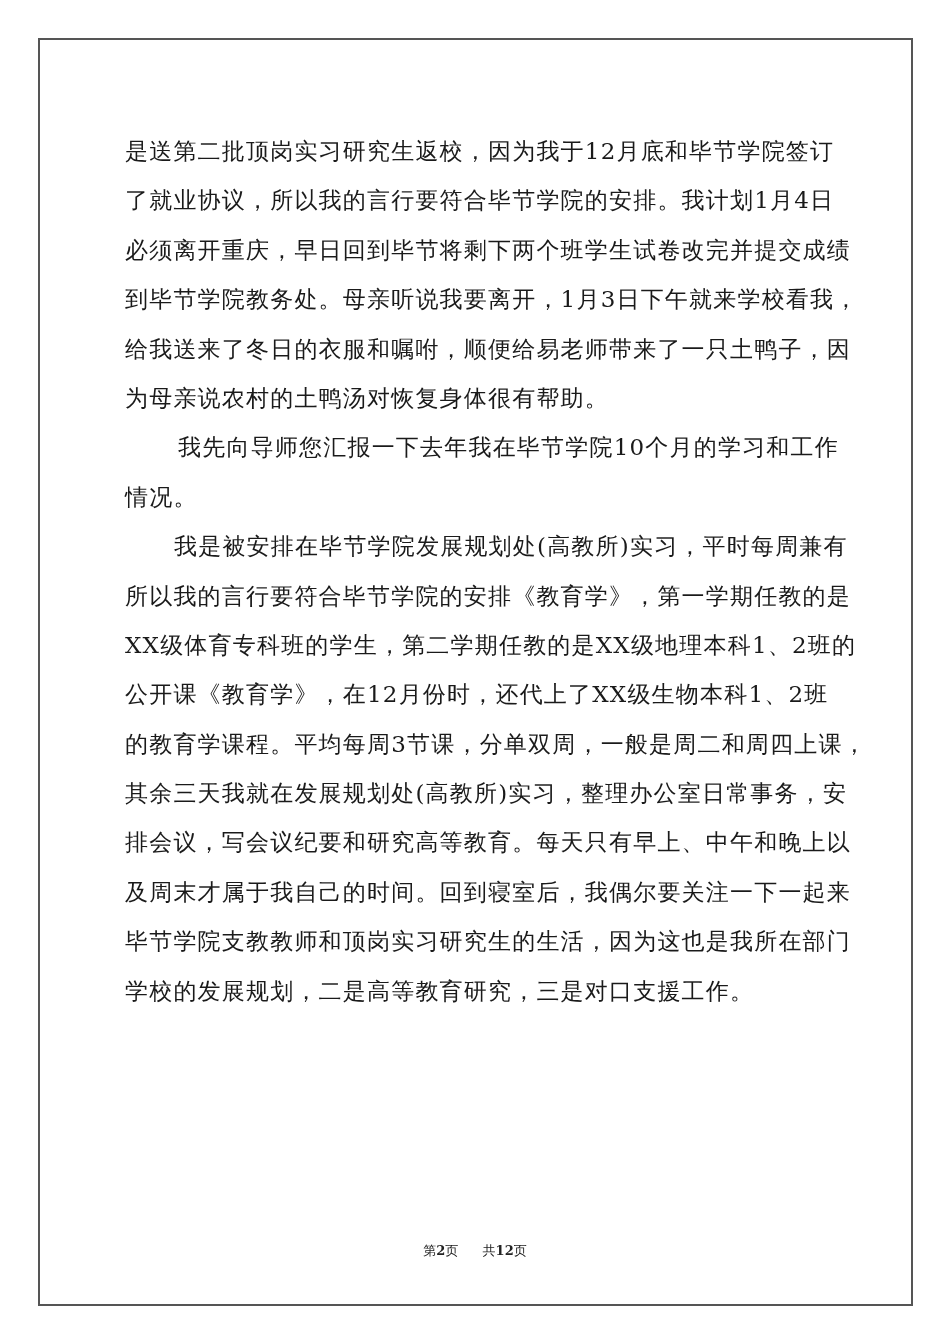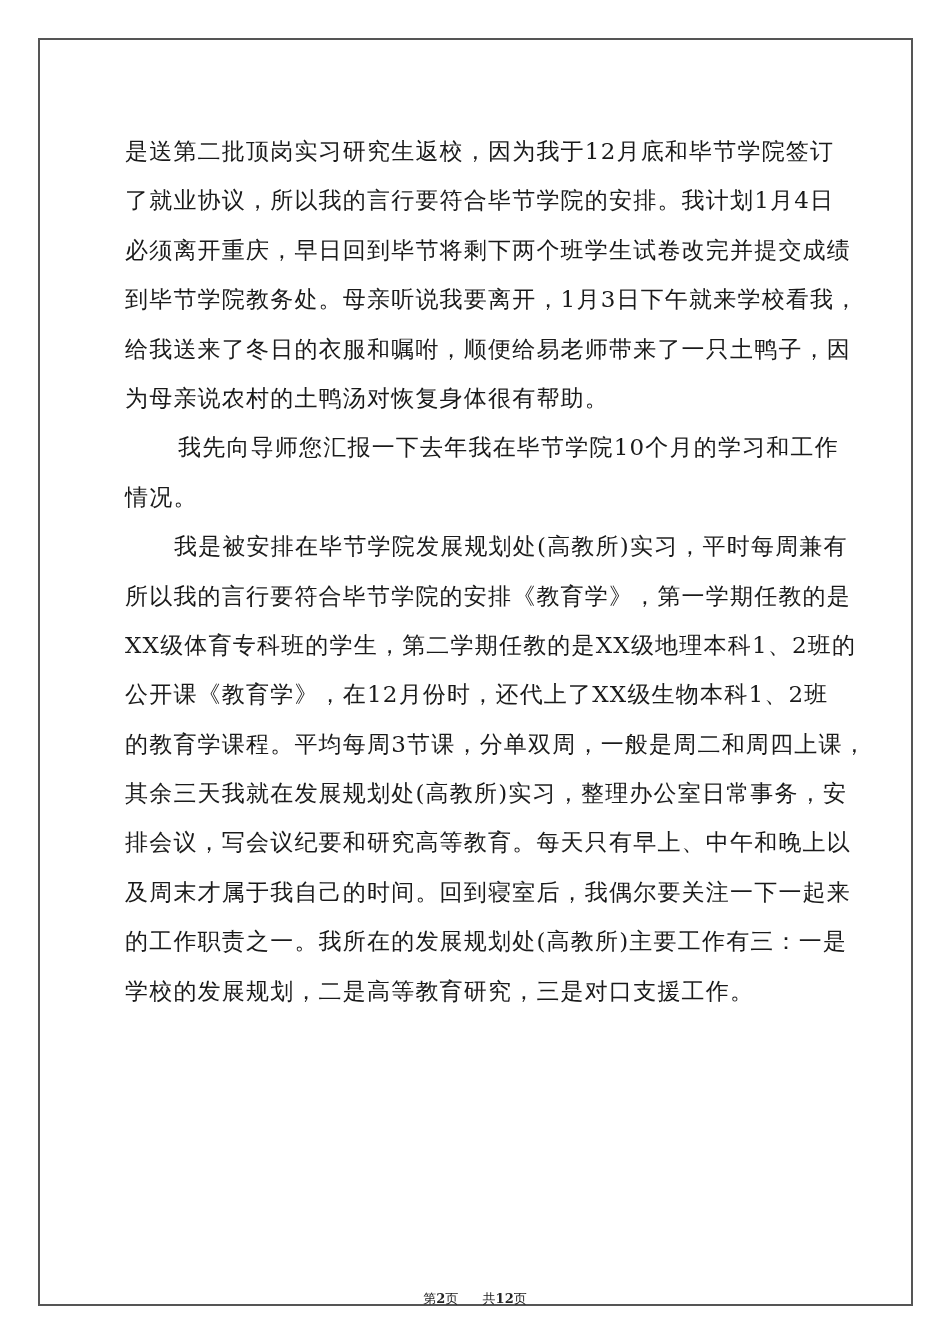--- a/index.html
+++ b/index.html
@@ -45,21 +45,20 @@
   }
   .footer {
     position: absolute;
     left: 0;
     width: 950px;
     top: 1242px;
     text-align: center;
     font-family: "DejaVu Serif", "Liberation Serif", serif;
     font-size: 13px;
     color: #222222;
-    margin-top: 48px;
   }
   .footer .num {
     font-weight: bold;
   }
   .footer .gap {
     display: inline-block;
     width: 16px;
   }
 </style>
 </head>
@@ -86,21 +85,21 @@
 
   <div>
     <div class="line indent">我是被安排在毕节学院发展规划处(高教所)实习，平时每周兼有</div>
     <div class="line">所以我的言行要符合毕节学院的安排《教育学》，第一学期任教的是</div>
     <div class="line">XX级体育专科班的学生，第二学期任教的是XX级地理本科1、2班的</div>
     <div class="line">公开课《教育学》，在12月份时，还代上了XX级生物本科1、2班</div>
     <div class="line">的教育学课程。平均每周3节课，分单双周，一般是周二和周四上课，</div>
     <div class="line">其余三天我就在发展规划处(高教所)实习，整理办公室日常事务，安</div>
     <div class="line">排会议，写会议纪要和研究高等教育。每天只有早上、中午和晚上以</div>
     <div class="line">及周末才属于我自己的时间。回到寝室后，我偶尔要关注一下一起来</div>
-    <div class="line">的工作职责之一。我所在的发展规划处(高教所)主要工作有三：一是</div>
+    <div class="line">毕节学院支教教师和顶岗实习研究生的生活，因为这也是我所在部门</div>
     <div class="line">学校的发展规划，二是高等教育研究，三是对口支援工作。</div>
   </div>
 
 </div>
 
 <div class="footer">
   <span>
     <span>第</span><span class="num">2</span><span>页</span>
   </span>
   <span class="gap"></span>

